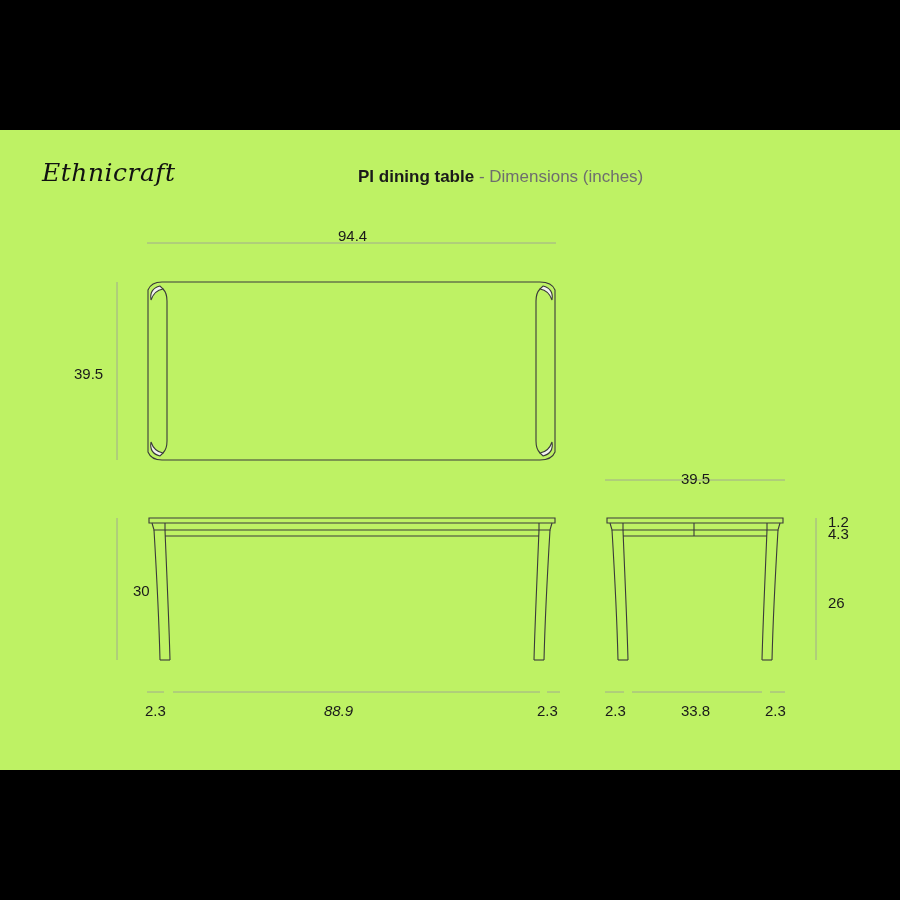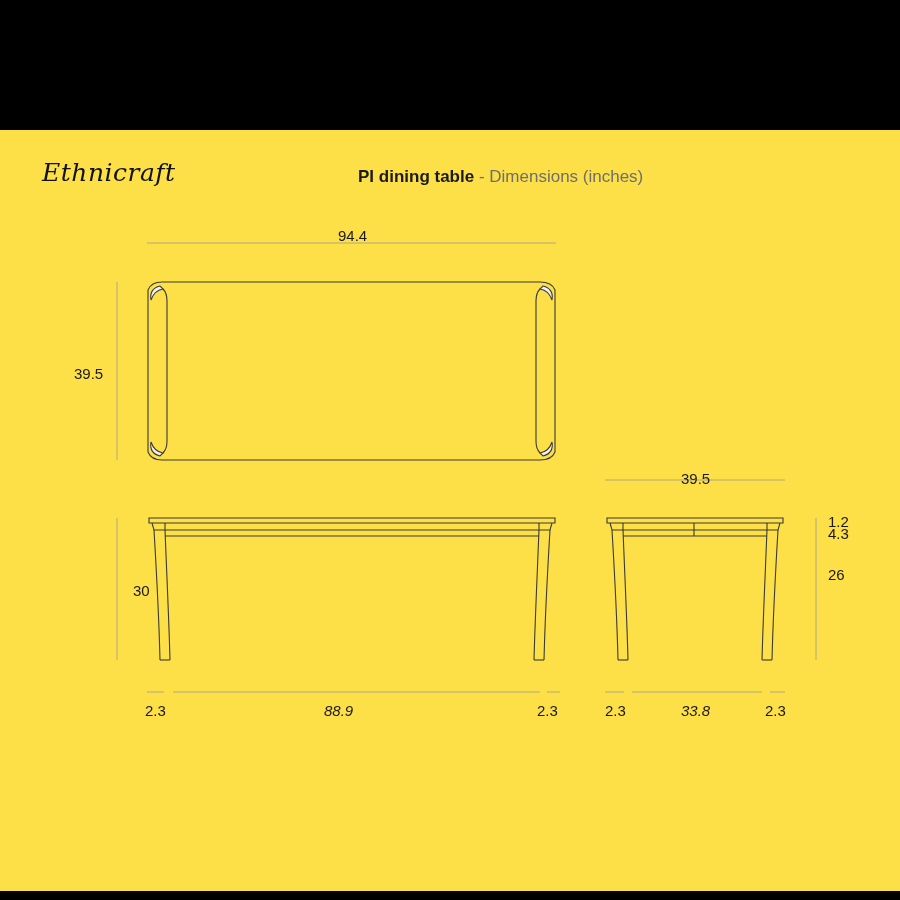--- a/index.html
+++ b/index.html
@@ -11,22 +11,22 @@
     width: 900px;
     height: 900px;
     font-family: "Liberation Sans", sans-serif;
     overflow: hidden;
   }
   .page {
     position: absolute;
     left: 0;
     top: 130px;
     width: 900px;
-    height: 761px;
-    background: #fde047;
+    height: 640px;
+    background: #bef264;
   }
   .brand {
     position: absolute;
     left: 42px;
     top: 28px;
     font-family: "DejaVu Serif", serif;
     font-style: italic;
     font-size: 25px;
     color: #111111;
     letter-spacing: 0.5px;
@@ -137,18 +137,18 @@
   <div class="dim-label" style="left:74px; top:235px;">39.5</div>
 
   <div class="dim-label" style="left:86px; top:452px;margin-left:47px;">30</div>
   <div class="dim-label" style="left:145px; top:572px;">2.3</div>
   <div class="dim-label" style="left:324px; top:572px;font-style:italic;">88.9</div>
   <div class="dim-label" style="left:537px; top:572px;">2.3</div>
 
   <div class="dim-label" style="left:681px; top:340px;">39.5</div>
   <div class="dim-label" style="left:828px; top:383px;">1.2</div>
   <div class="dim-label" style="left:828px; top:395px;">4.3</div>
-  <div class="dim-label" style="left:828px; top:436px;">26</div>
+  <div class="dim-label" style="left:828px; top:464px;">26</div>
   <div class="dim-label" style="left:605px; top:572px;">2.3</div>
-  <div class="dim-label" style="left:681px; top:572px;font-style:italic;">33.8</div>
+  <div class="dim-label" style="left:681px; top:572px;">33.8</div>
   <div class="dim-label" style="left:765px; top:572px;">2.3</div>
 
 </div>
 
 </body></html>

